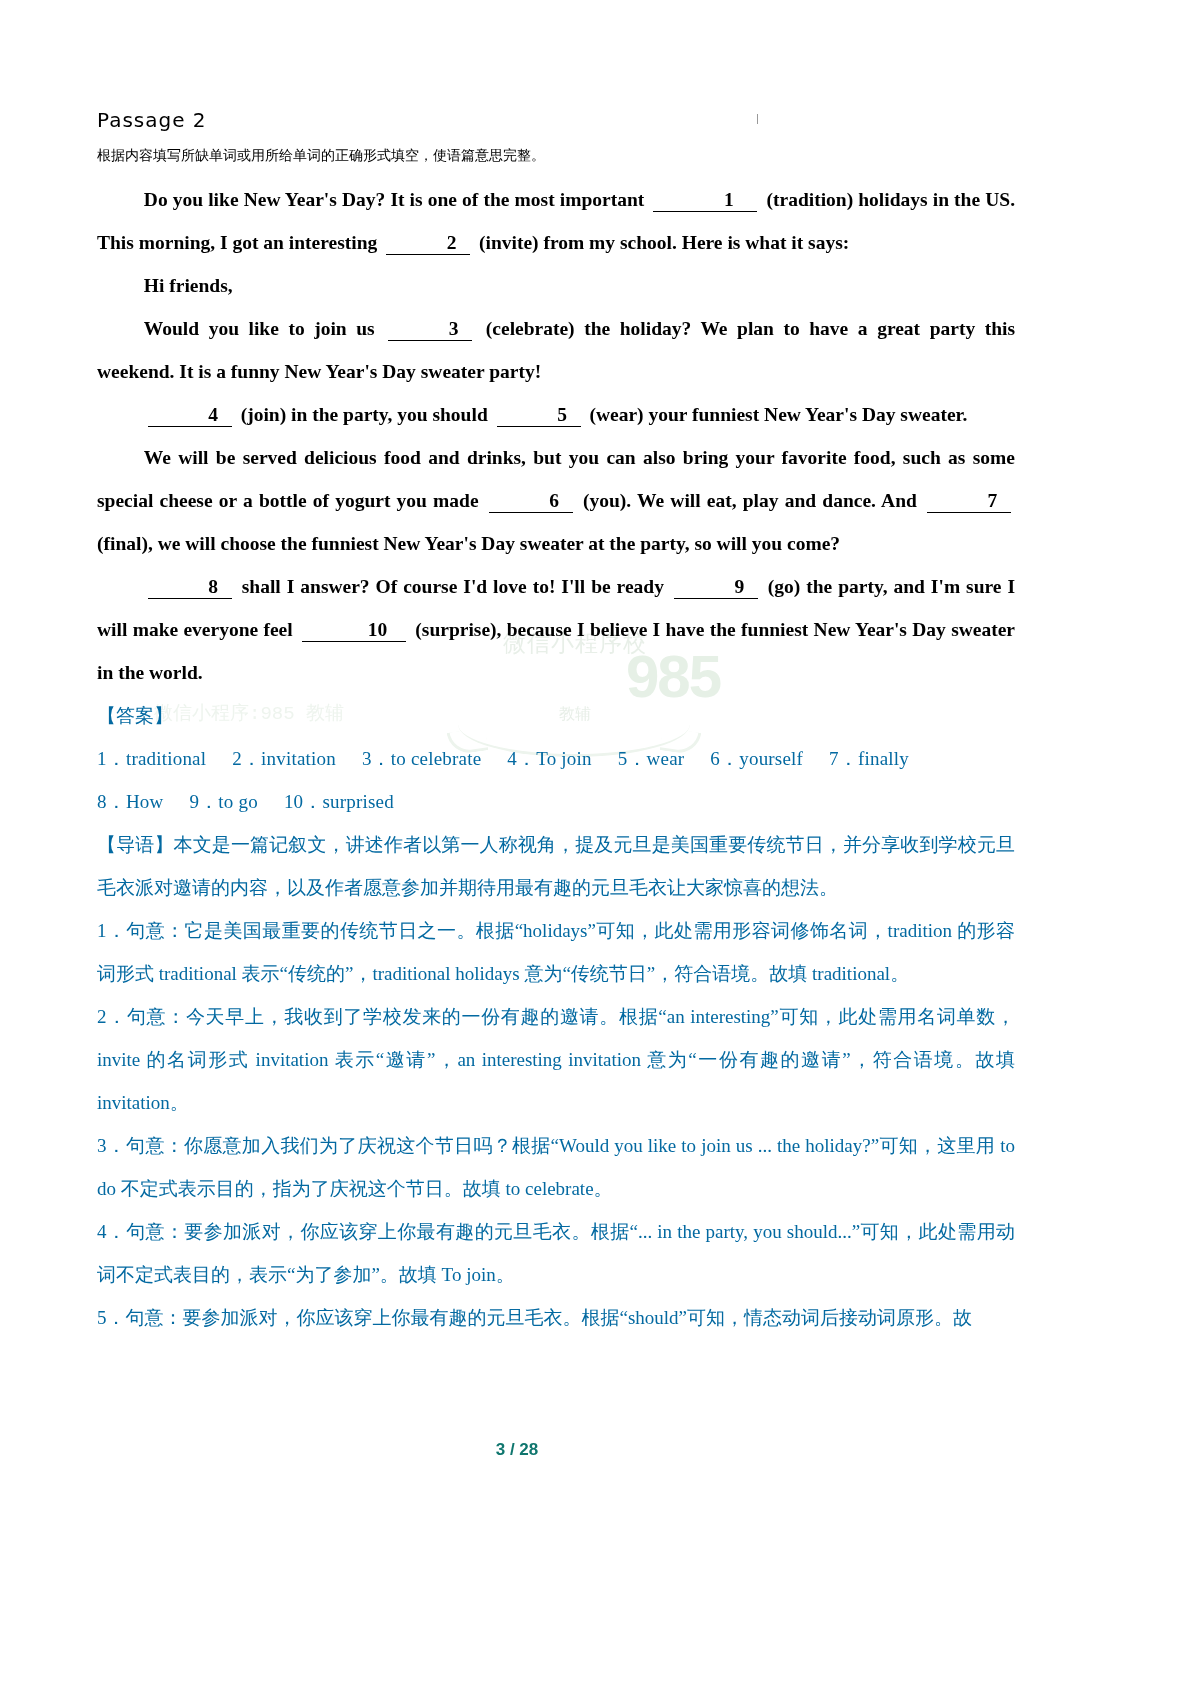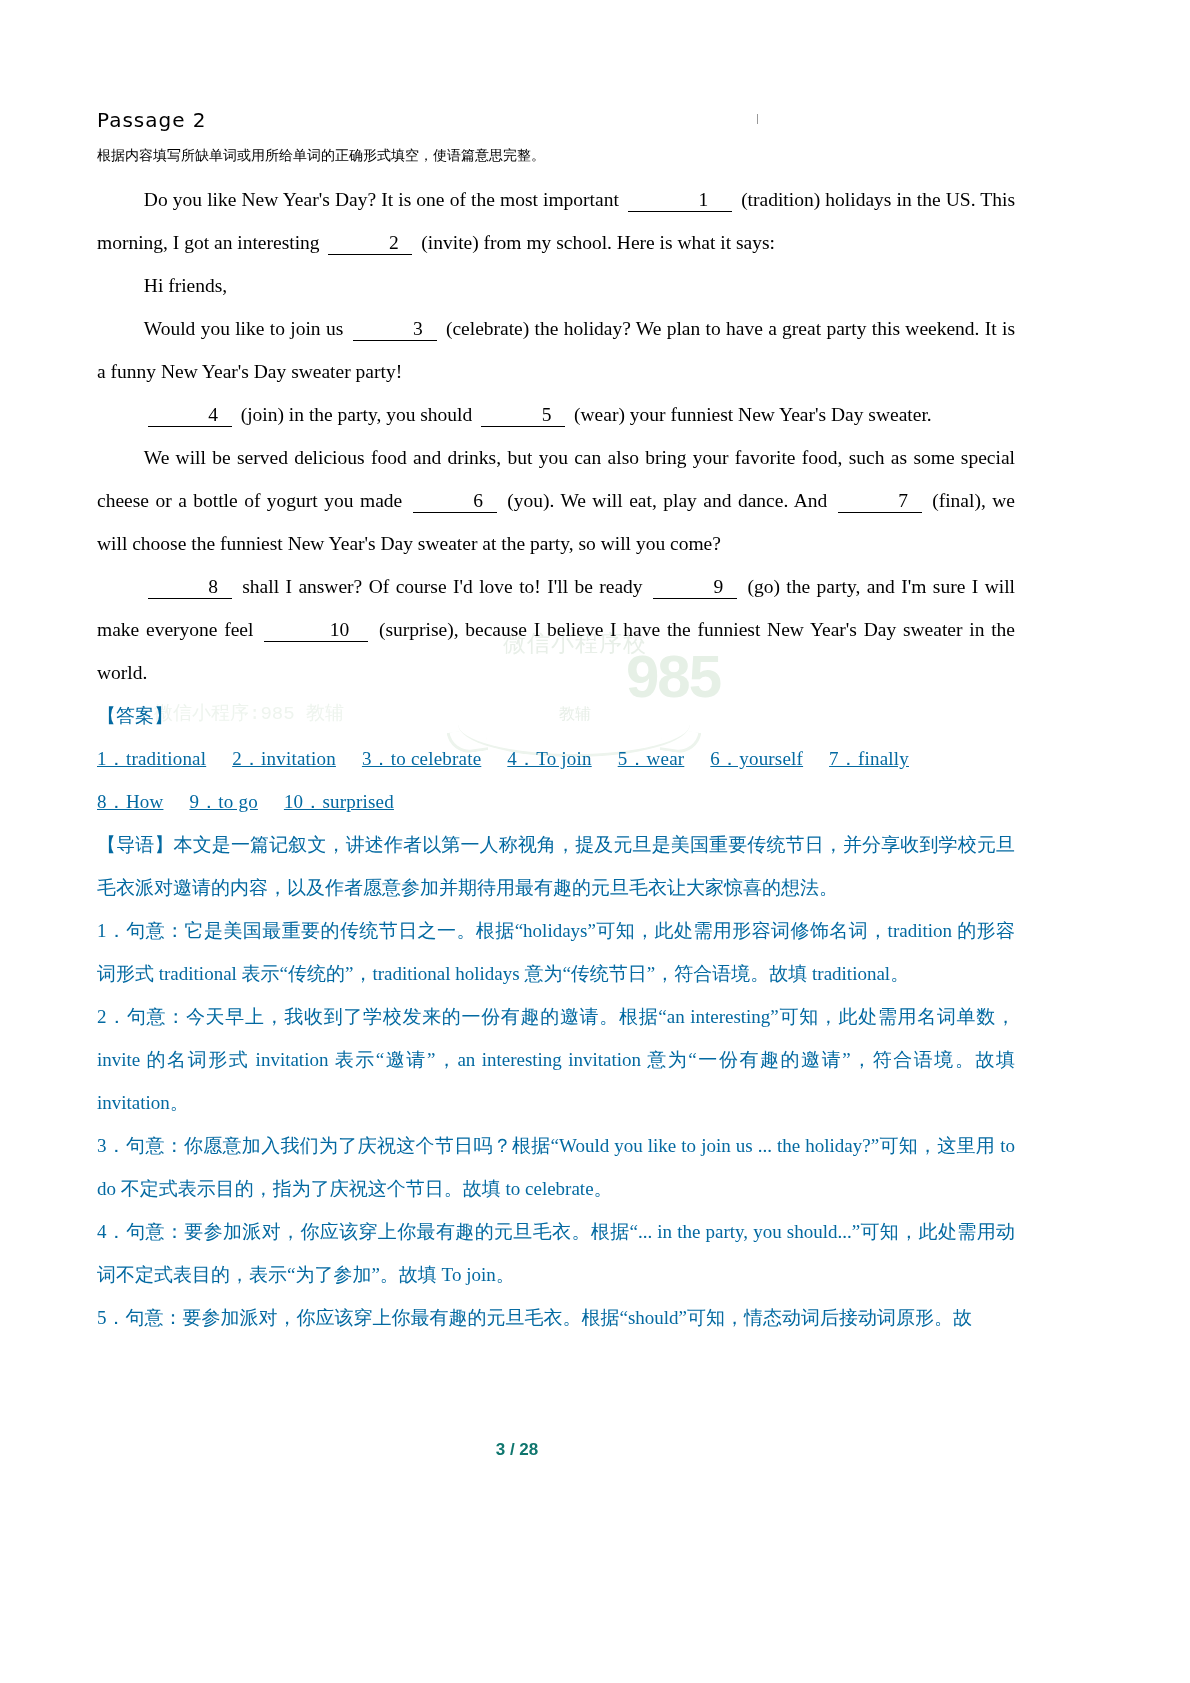--- a/index.html
+++ b/index.html
@@ -132,20 +132,21 @@
   .passage {
     position: relative;
     z-index: 2;
   }
   .passage p {
     margin: 0 0 0 0;
     font-size: 19.5px;
     line-height: 43px;
     text-align: justify;
     text-justify: inter-word;
+    font-weight: bold;
   }
   .passage p.indent { text-indent: 2.4em; }
 
   .blank {
     display: inline-block;
     min-width: 84px;
     border-bottom: 1.3px solid #000;
     text-align: center;
     line-height: 1.05;
     margin: 0 4px;
@@ -158,21 +159,21 @@
     position: relative;
     z-index: 2;
     color: #0369a1;
     font-size: 19px;
     line-height: 43px;
   }
   .answers-line {
     white-space: nowrap;
     letter-spacing: 0.2px;
   }
-  .answers-line .ans { margin-right: 26px; display: inline-block; text-decoration: underline; }
+  .answers-line .ans { margin-right: 26px; display: inline-block; }
   .answers-line .ans:last-child { margin-right: 0; text-align: right; }
 
   .analysis-par {
     text-align: justify;
     text-justify: inter-word;
   }
 
   
   .footer {
     position: absolute;

